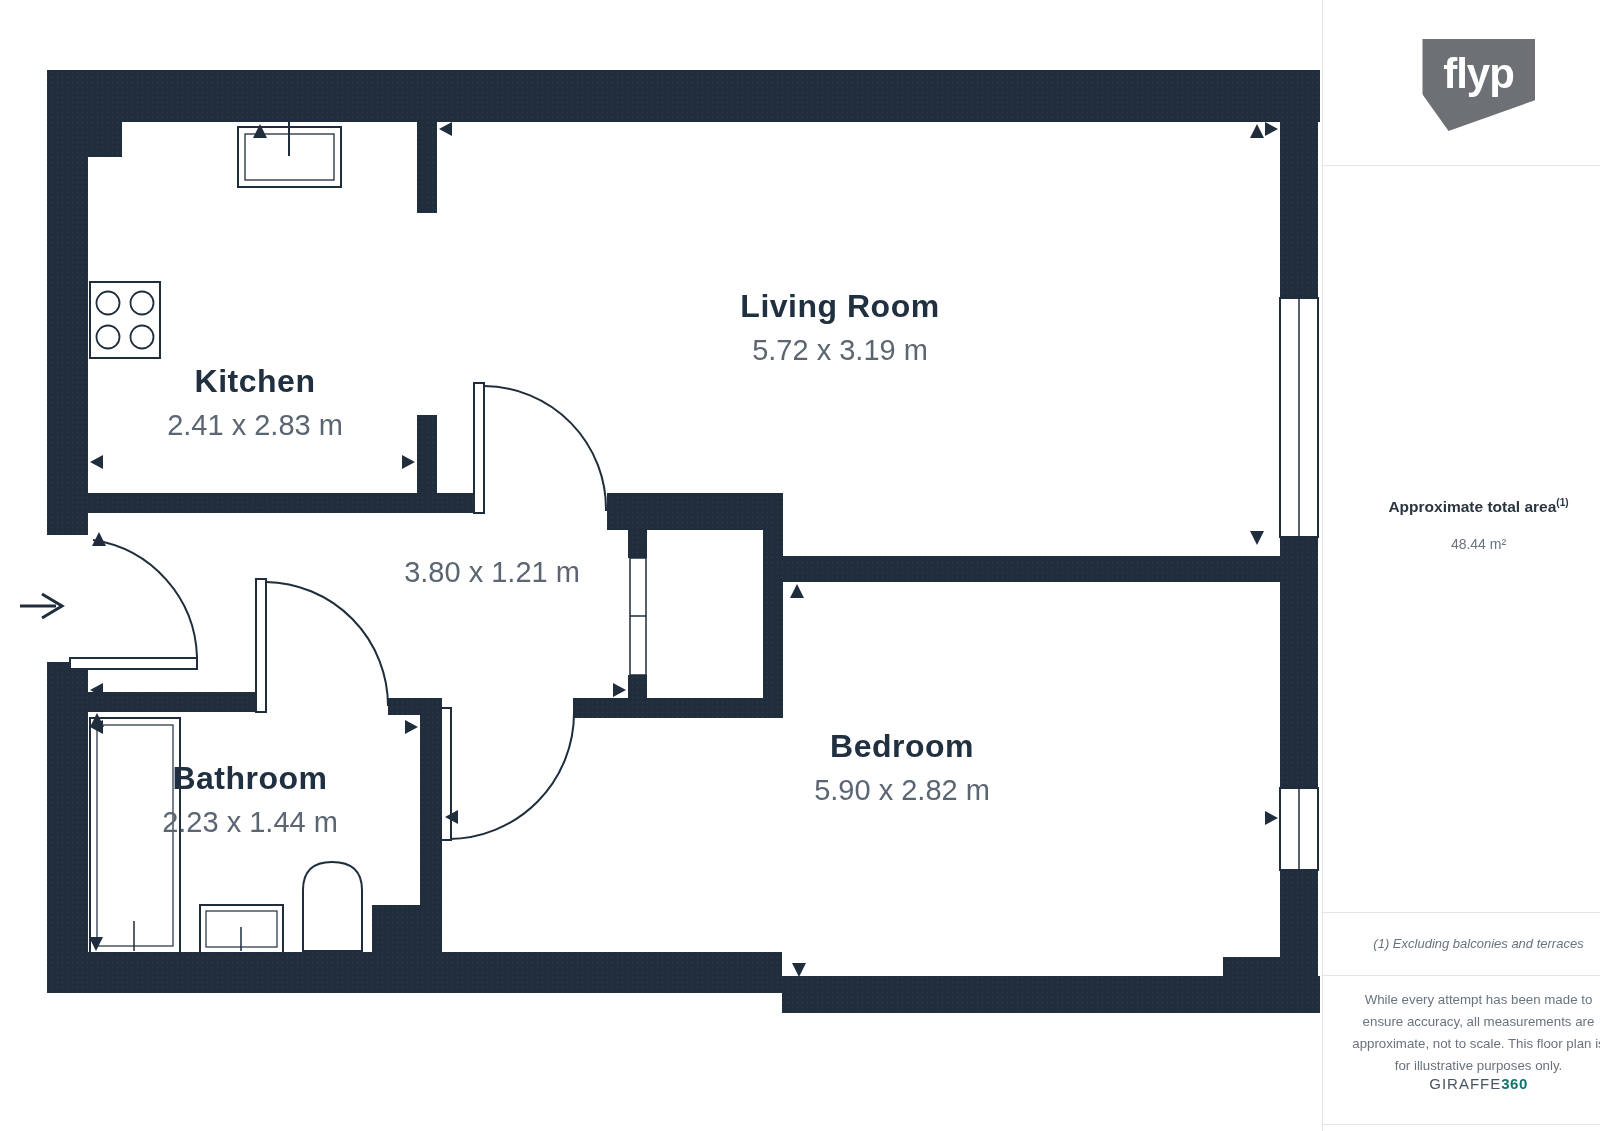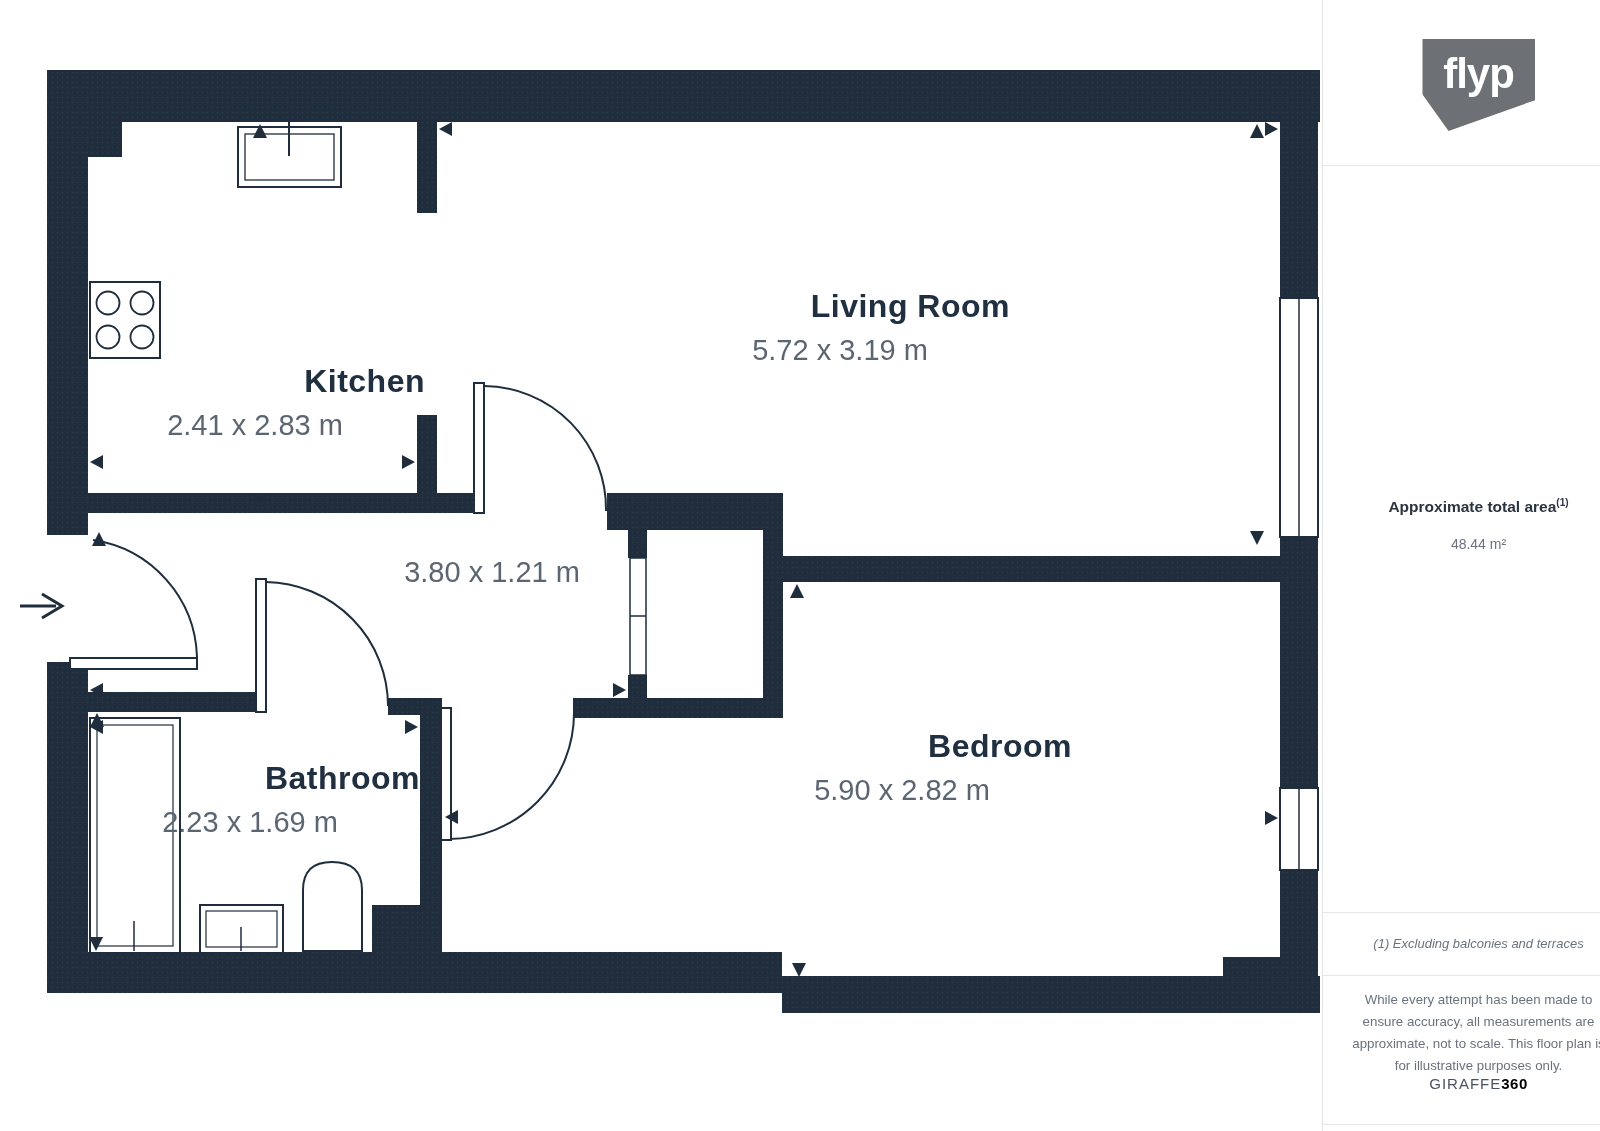--- a/index.html
+++ b/index.html
@@ -1,21 +1,21 @@
 <!DOCTYPE html>
 <html><head>
 <meta charset="utf-8">
 <style>
   * { margin:0; padding:0; box-sizing:border-box; }
   body { background:#fff; font-family:"Liberation Sans", sans-serif; }
   .stage { position:relative; width:1600px; height:1131px; background:#ffffff; overflow:hidden; }
   .plan-svg { position:absolute; left:0; top:0; }
 
   .room-label { position:absolute; width:340px; text-align:center; pointer-events:none; }
-  .room-label .title { font-size:32px; font-weight:bold; color:#203040; line-height:42px; letter-spacing:0.5px;text-align:right; }
+  .room-label .title { font-size:32px; font-weight:bold; color:#203040; line-height:42px; letter-spacing:0.5px; }
   .room-label .dims  { font-size:29px; color:#5b6672; line-height:46px; }
 
   .sidebar { position:absolute; left:1322px; top:0; width:312px; height:1131px;
              border-left:1px solid #e3e3e3; background:#fff; }
   .sidebar .hr { position:absolute; left:0; width:100%; height:0; border-top:1px solid #e6e6e6; }
   .logo-wrap { position:absolute; top:39px; left:50%; transform:translateX(-50%); width:113px; height:92px; }
   .logo-shape { width:113px; height:92px; background:#6d7175;
                 clip-path:polygon(0% 0%, 100% 0%, 100% 66.5%, 23.5% 100%, 0% 59.5%);
                 display:flex; align-items:center; justify-content:center; padding-bottom:22px; }
   .logo-shape span { color:#ffffff; font-size:42px; font-weight:bold; letter-spacing:-1px; }
@@ -24,21 +24,21 @@
   .area-label { font-size:15.5px; font-weight:bold; color:#2b3540; }
   .area-label sup { font-size:10px; font-weight:bold; }
   .area-value { margin-top:20px; font-size:14px; color:#6a737d; }
 
   .footnote { position:absolute; top:936px; left:0; width:100%; text-align:center;
               font-size:13px; color:#6a737d;font-style:italic; }
   .disclaimer { position:absolute; top:989px; left:50%; transform:translateX(-50%);
                 width:258px; text-align:center; font-size:13.3px; line-height:22px; color:#6a737d; }
   .brand { position:absolute; top:1075px; left:0; width:100%; text-align:center;
            font-size:15px; color:#49535e; letter-spacing:1px; }
-  .brand b { color:#000000; letter-spacing:0.5px; }
+  .brand b { color:#0f766e; letter-spacing:0.5px; }
 </style>
 </head>
 <body>
 
 <div class="stage">
 
   <svg class="plan-svg" width="1322" height="1131" viewBox="0 0 1322 1131">
     <defs>
       <pattern id="wallpat" width="5" height="5" patternUnits="userSpaceOnUse">
         <rect width="5" height="5" fill="#1f2d3c"></rect>
@@ -145,21 +145,21 @@
   </div>
   <div class="room-label" style="left:670px; top:285px;">
     <div class="title">Living Room</div>
     <div class="dims">5.72 x 3.19 m</div>
   </div>
   <div class="room-label" style="left:322px; top:549px;">
     <div class="dims">3.80 x 1.21 m</div>
   </div>
   <div class="room-label" style="left:80px; top:757px;">
     <div class="title">Bathroom</div>
-    <div class="dims">2.23 x 1.69 m</div>
+    <div class="dims">2.23 x 1.44 m</div>
   </div>
   <div class="room-label" style="left:732px; top:725px;">
     <div class="title">Bedroom</div>
     <div class="dims">5.90 x 2.82 m</div>
   </div>
 
   <div class="sidebar">
     <div class="hr" style="top:165px;"></div>
     <div class="hr" style="top:912px;"></div>
     <div class="hr" style="top:975px;"></div>

